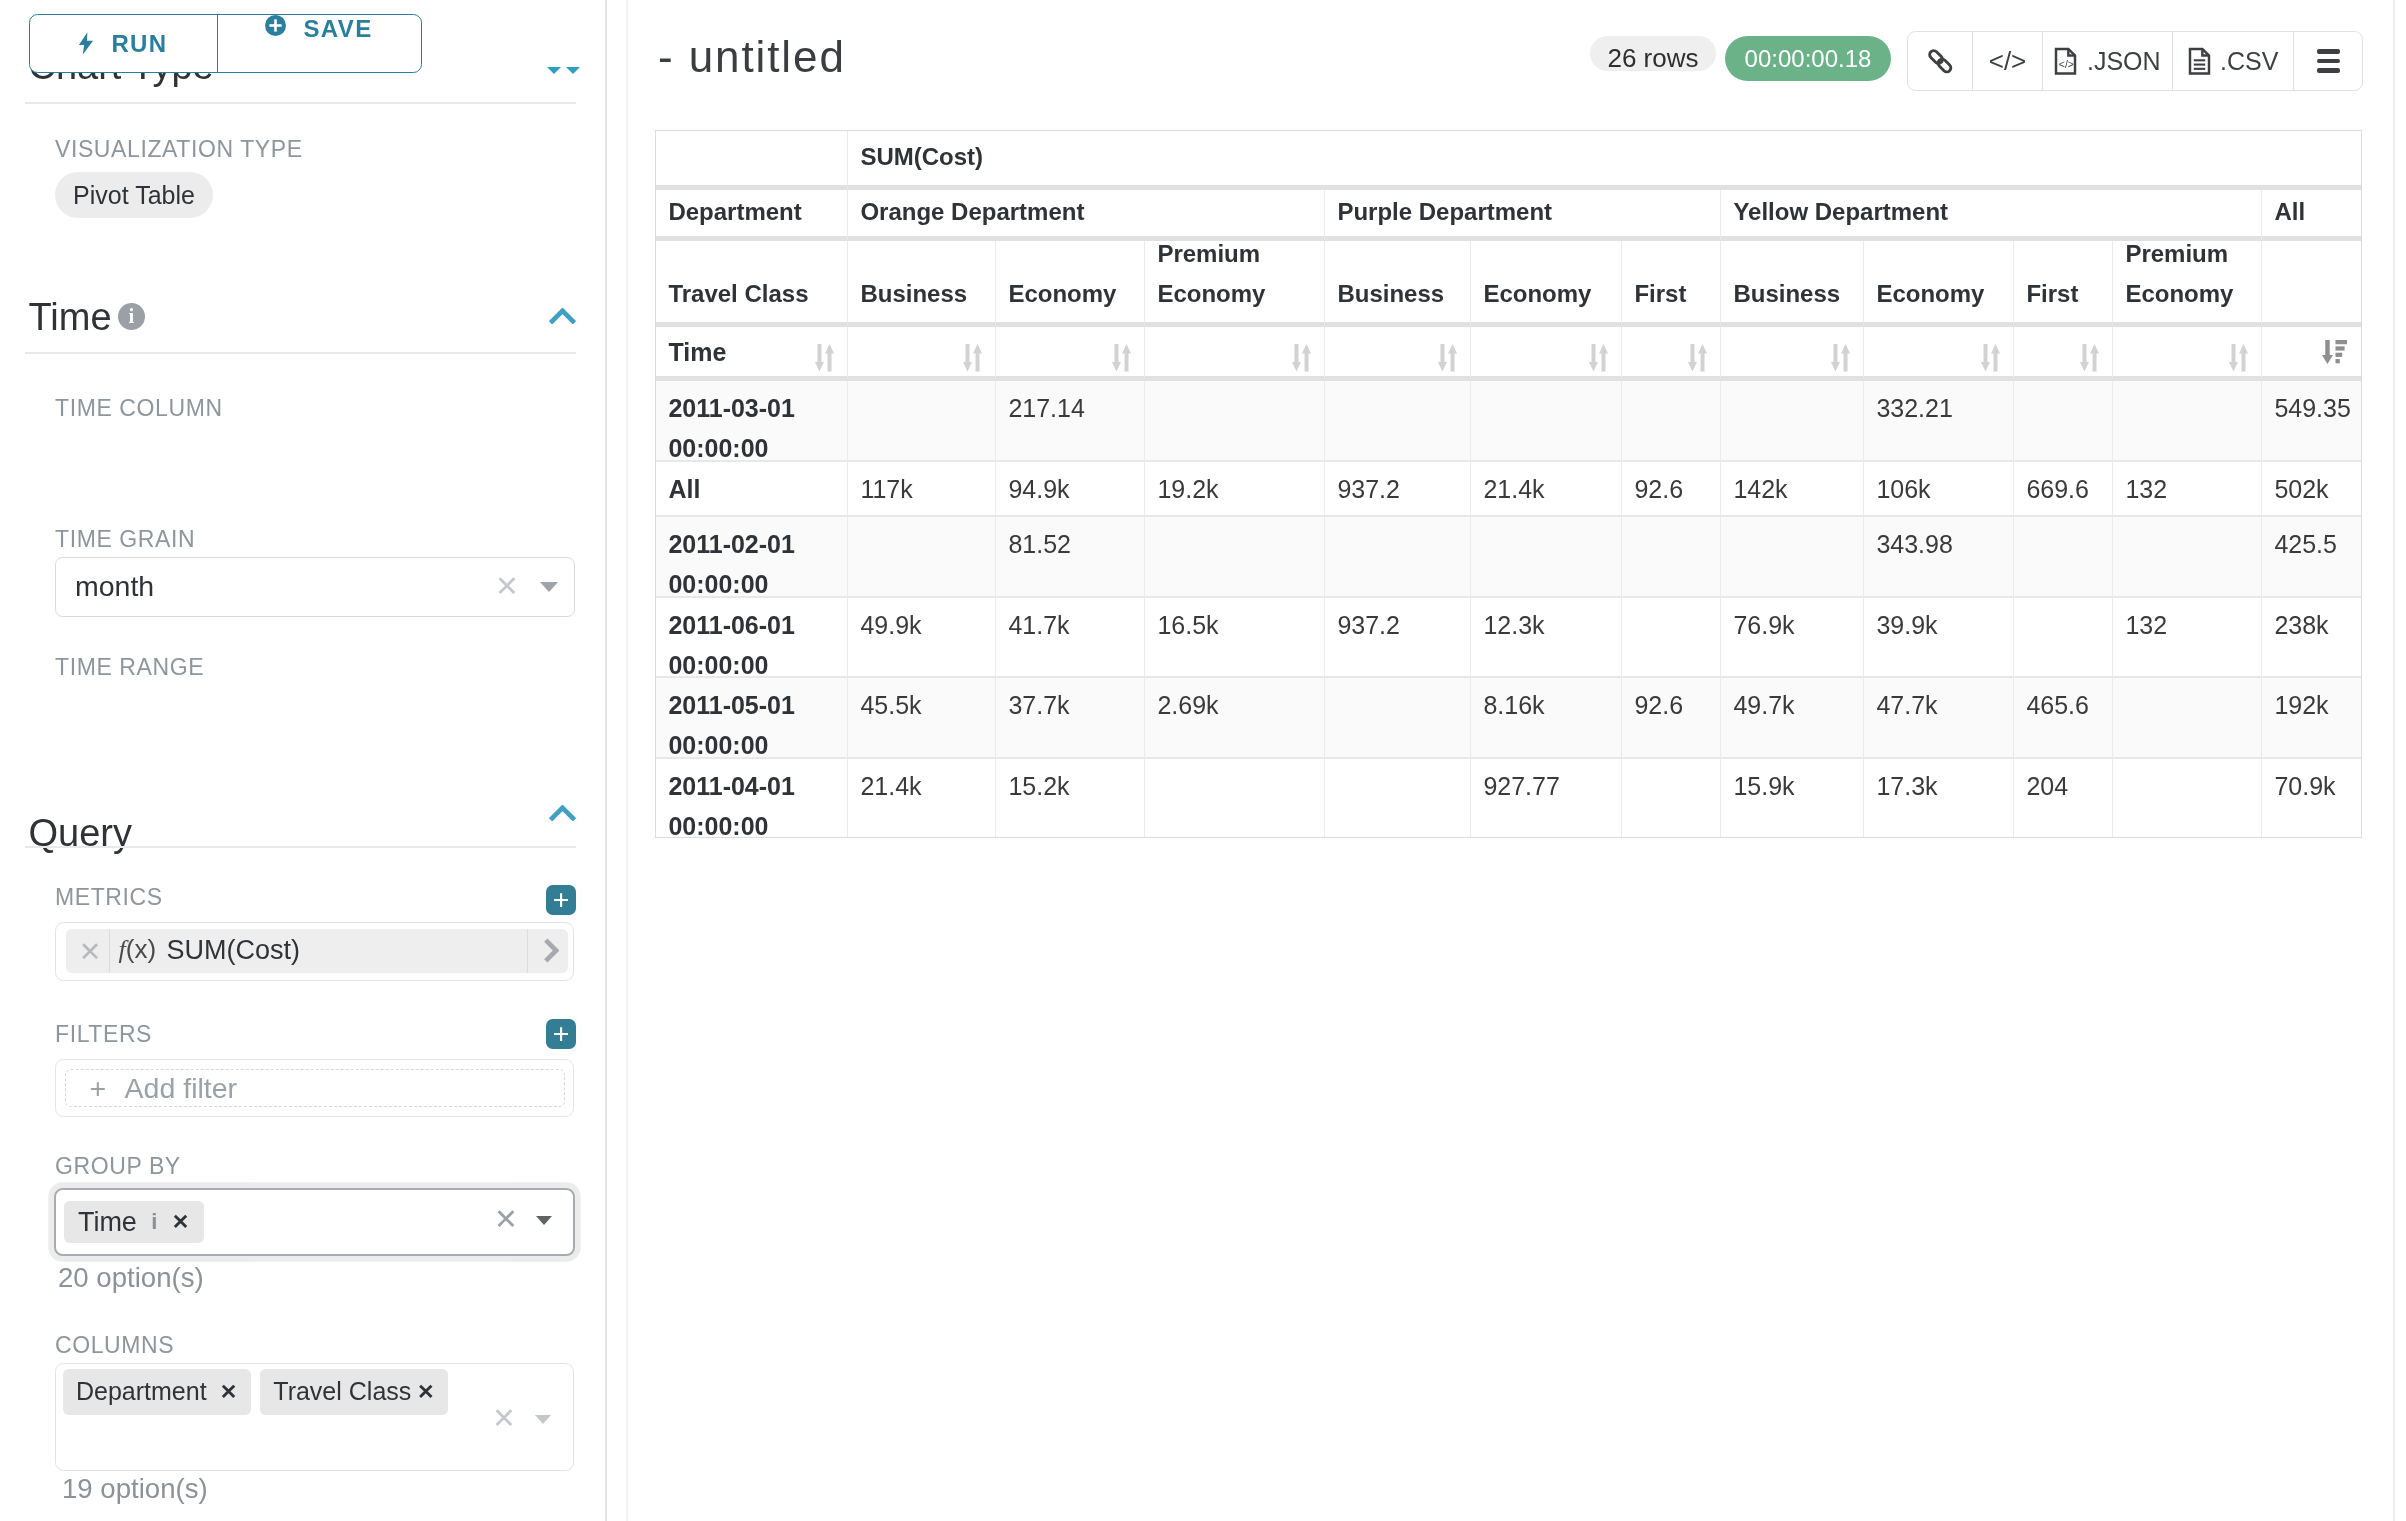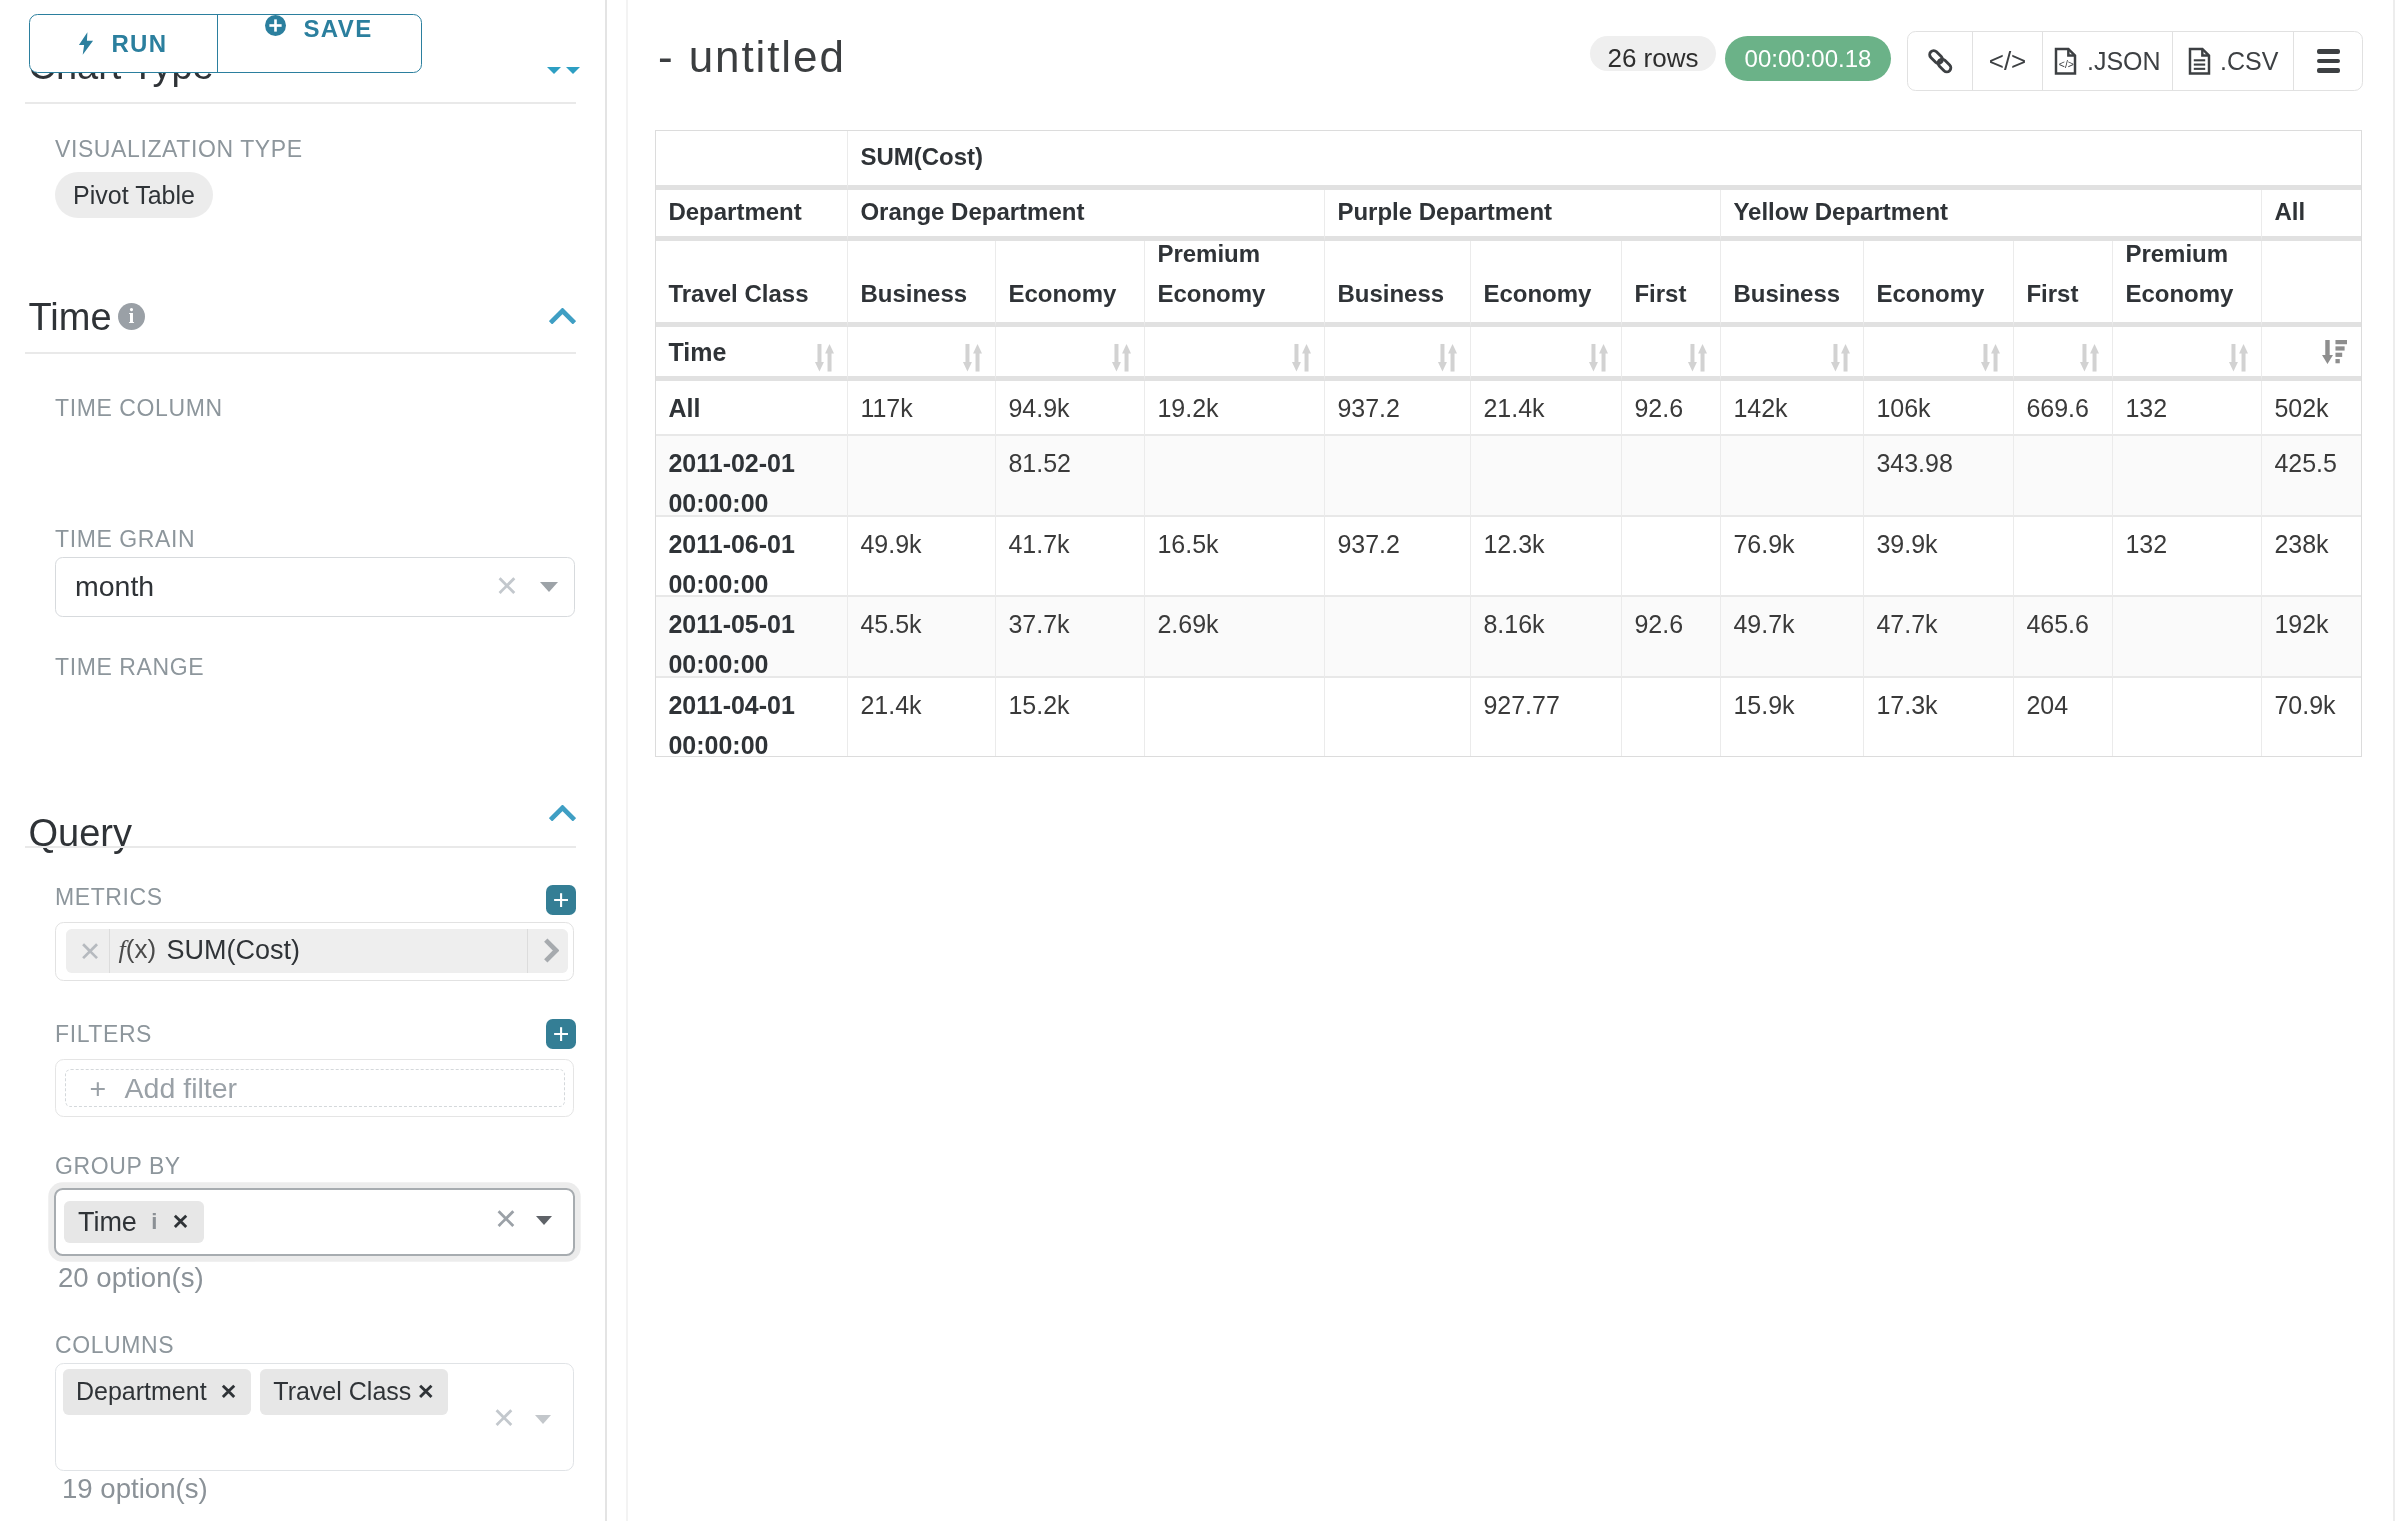--- a/index.html
+++ b/index.html
@@ -380,20 +380,42 @@
                   <rect x="3.4" y="0" width="4.6" height="17"></rect>
                   <polygon points="0,15.5 11.4,15.5 5.7,25"></polygon>
                   <rect x="14" y="0" width="12" height="4.4"></rect>
                   <rect x="14" y="6.6" width="9.5" height="4.4"></rect>
                   <rect x="14" y="13.2" width="7" height="4.4"></rect>
                   <rect x="14" y="19.8" width="4.5" height="4.4"></rect>
                 </g>
               </svg>
             </td>
           </tr>
+          <tr class="dr s" style="height:81px">
+            <td class="c">
+              <div class="vt rh">2011-03-01<br>00:00:00</div>
+            </td>
+            <td class="c"></td>
+            <td class="c">
+              <div class="vt">217.14</div>
+            </td>
+            <td class="c"></td>
+            <td class="c"></td>
+            <td class="c"></td>
+            <td class="c"></td>
+            <td class="c"></td>
+            <td class="c">
+              <div class="vt">332.21</div>
+            </td>
+            <td class="c"></td>
+            <td class="c"></td>
+            <td class="last">
+              <div class="vt">549.35</div>
+            </td>
+          </tr>
           <tr class="dr" style="height:55px">
             <td class="c">
               <div class="vt rh">All</div>
             </td>
             <td class="c">
               <div class="vt">117k</div>
             </td>
             <td class="c">
               <div class="vt">94.9k</div>
             </td>

